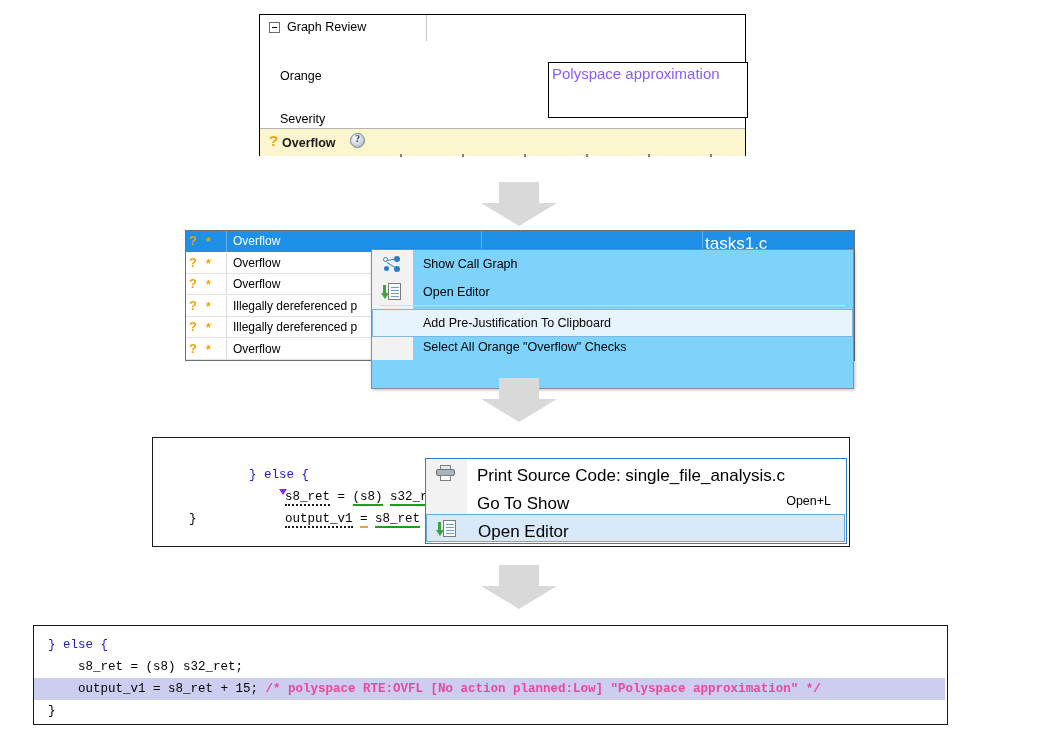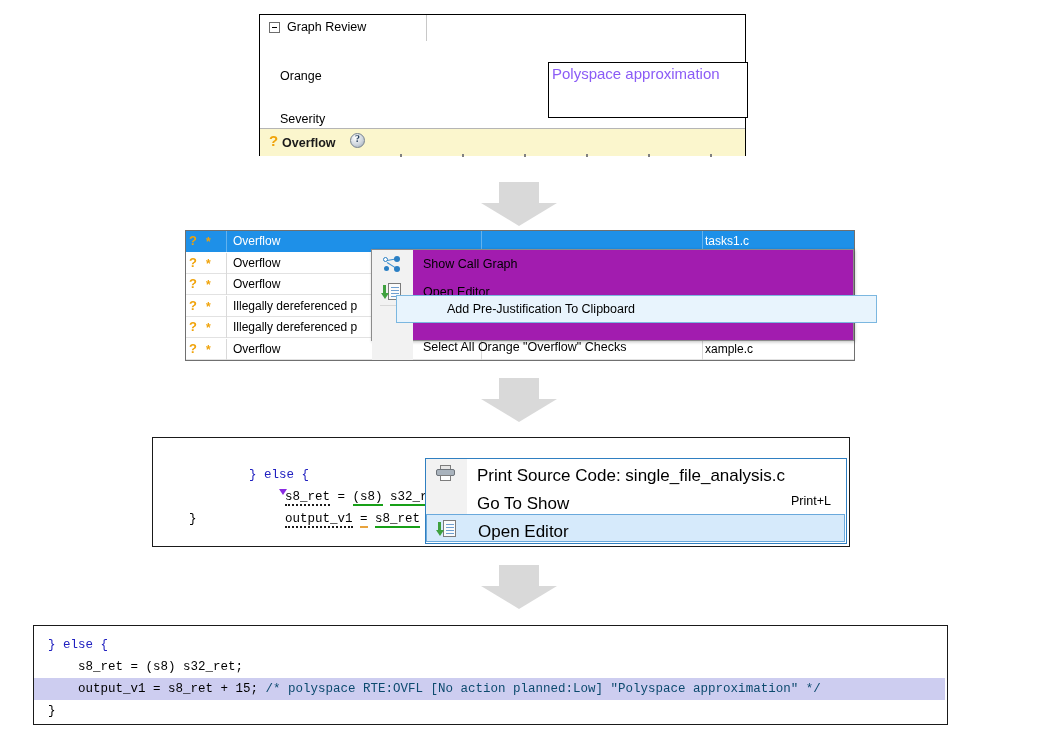--- a/index.html
+++ b/index.html
@@ -93,28 +93,28 @@
   #sec2{position:absolute;left:185px;top:230px;width:670px;height:131px;}
   .tbl{position:absolute;left:0;top:0;width:670px;height:131px;
        border:1px solid #707070;box-sizing:border-box;background:#fff;}
   .trow{position:absolute;left:0;width:668px;height:21px;box-sizing:border-box;
         border-bottom:1px solid #e2e2e2;}
   .trow.sel{background:#1e90e8;border-bottom:1px solid #1e90e8;}
   .trow .c-q{position:absolute;left:3px;top:2px;font-size:13px;font-weight:bold;color:#f0a30a;}
   .trow .c-star{position:absolute;left:20px;top:4px;font-size:12px;color:#f0a30a;font-weight:bold;}
   .trow .c-check{position:absolute;left:47px;top:3px;font-size:12px;color:#000;white-space:nowrap;}
   .trow.sel .c-check{color:#ffffff;}
-  .trow .c-file{position:absolute;left:519px;top:3px;font-size:12px;color:#000;white-space:nowrap;}
+  .trow .c-file{position:absolute;left:519px;top:3px;font-size:17px;color:#000;white-space:nowrap;}
   .trow.sel .c-file{color:#ffffff;}
   .col-div{position:absolute;top:0;width:1px;height:21px;background:#d9d9d9;}
   .trow.sel .col-div{background:#63b2ee;}
 
   #ctxmenu{
-    position:absolute;left:186px;top:19px;width:483px;height:92px;
-    background:#a21caf;border:1px solid #8c8c8c;box-sizing:border-box;
+    position:absolute;left:186px;top:19px;width:483px;height:140px;
+    background:#7dd3fc;border:1px solid #8c8c8c;box-sizing:border-box;
     box-shadow:1px 1px 3px rgba(0,0,0,.25);
   }
   #ctxmenu .gutter{position:absolute;left:0;top:0;width:41px;height:110px;background:#f2f2f2;}
   .mitem{position:absolute;left:0;width:481px;height:28px;box-sizing:border-box;}
   .mitem .mlabel{position:absolute;left:51px;top:7px;font-size:12.5px;color:#000;white-space:nowrap;}
   .mitem.hl{background:#e8f4fd;border:1px solid #7bb7e0;box-sizing:border-box;}
   .mitem.hl .mlabel{left:50px;top:6px;}
   .msep{position:absolute;left:8px;width:465px;height:1px;background:#d8d8d8;}
 
   
@@ -184,21 +184,21 @@
         border:1.4px solid #1a1a1a;background:#fff;box-sizing:border-box;}
   .code4{
     position:absolute;left:0;top:0;width:100%;height:100%;
     font-family:"Liberation Mono", monospace;font-size:12.5px;line-height:22px;
     white-space:pre;color:#000;
   }
   .code4 .l{position:absolute;left:14px;}
   .code4 .hl-row{
     position:absolute;left:0;width:911px;height:22px;background:#cdcdf0;
   }
-  .cmt{color:#0c4a6e;}
+  .cmt{color:#ec4899;font-weight:bold;}
 </style>
 </head>
 <body>
 
 <div class="stage">
 
   <div id="sec1">
     <div class="rr-header">
       <div class="collapse-box"></div>
       <div class="rr-title">Graph Review</div>
@@ -316,21 +316,21 @@
                 <i class="ln" style="top:12px"></i>
               </span>
               <span class="arrow-g">
                 <i class="bar"></i>
                 <i class="tip"></i>
               </span>
             </span>
             <span class="mlabel">Open Editor</span>
           </div>
           <div class="msep" style="top: 55px;"></div>
-          <div class="mitem hl" style="top: 45px; margin-left: 24px;">
+          <div class="mitem hl" style="top: 59px;">
             <span class="mlabel">Add Pre-Justification To Clipboard</span>
           </div>
           <div class="mitem" style="top: 82.5px;">
             <span class="mlabel">Select All Orange "Overflow" Checks</span>
           </div>
         </div>
     </div>
   </div>
 
   <div class="arrow" style="left:481px;top:378px;">
@@ -362,21 +362,21 @@
           <div class="m3" style="top: 0px;">
             <span class="ico-printer">
               <i class="top"></i>
               <i class="body"></i>
               <i class="out"></i>
             </span>
             <span class="mlabel">Print Source Code: single_file_analysis.c</span>
           </div>
           <div class="m3" style="top: 27.5px;">
             <span class="mlabel">Go To Show</span>
-            <span class="mshort">Print+L</span>
+            <span class="mshort">Open+L</span>
           </div>
           <div class="m3 hl" style="top: 55px;">
             <span class="ico-openeditor">
               <span class="page">
                 <i class="ln" style="top:3px"></i>
                 <i class="ln" style="top:6px"></i>
                 <i class="ln" style="top:9px"></i>
                 <i class="ln" style="top:12px"></i>
               </span>
               <span class="arrow-g">

